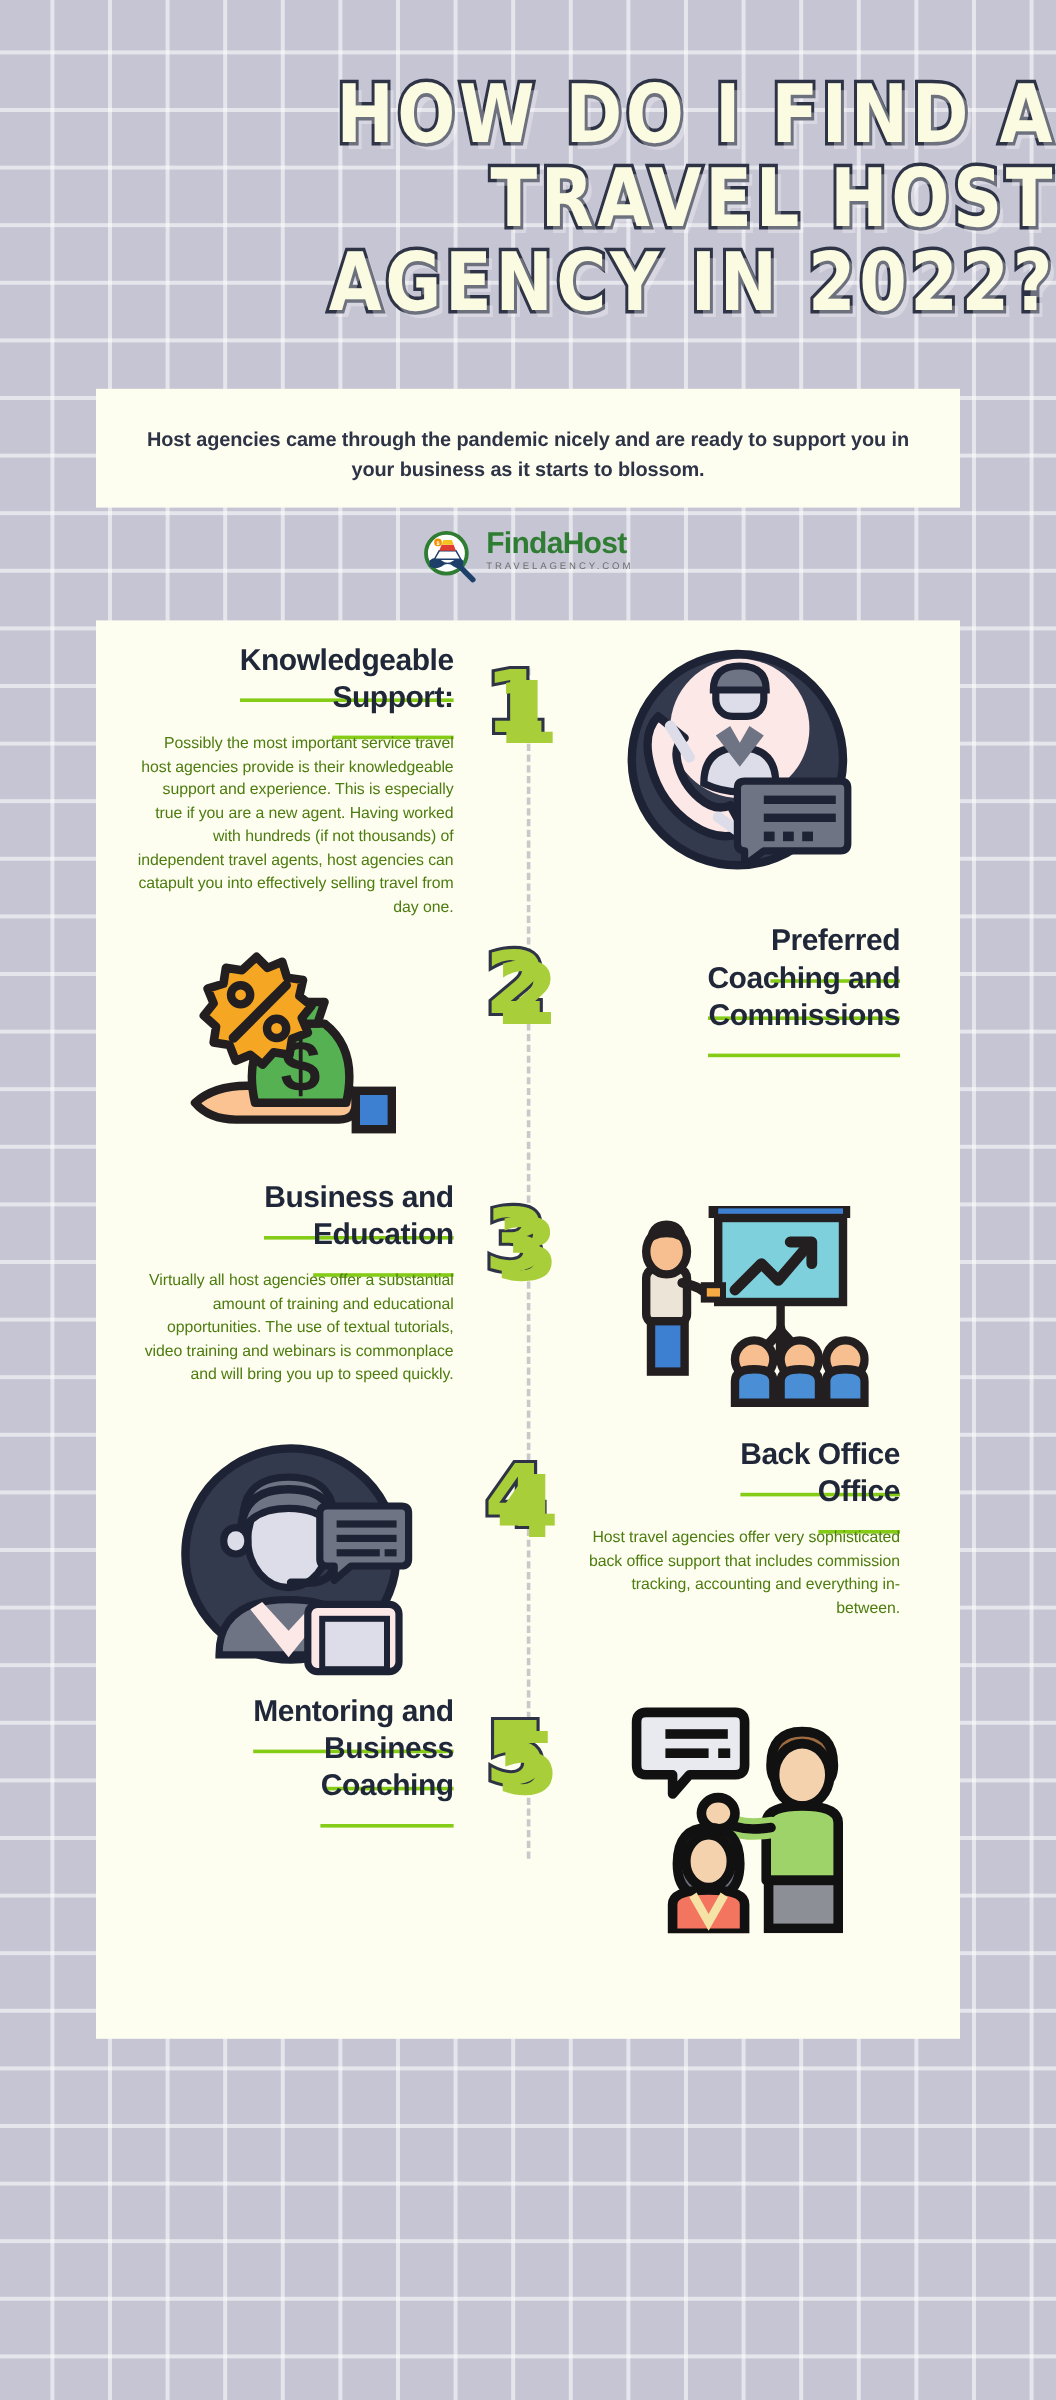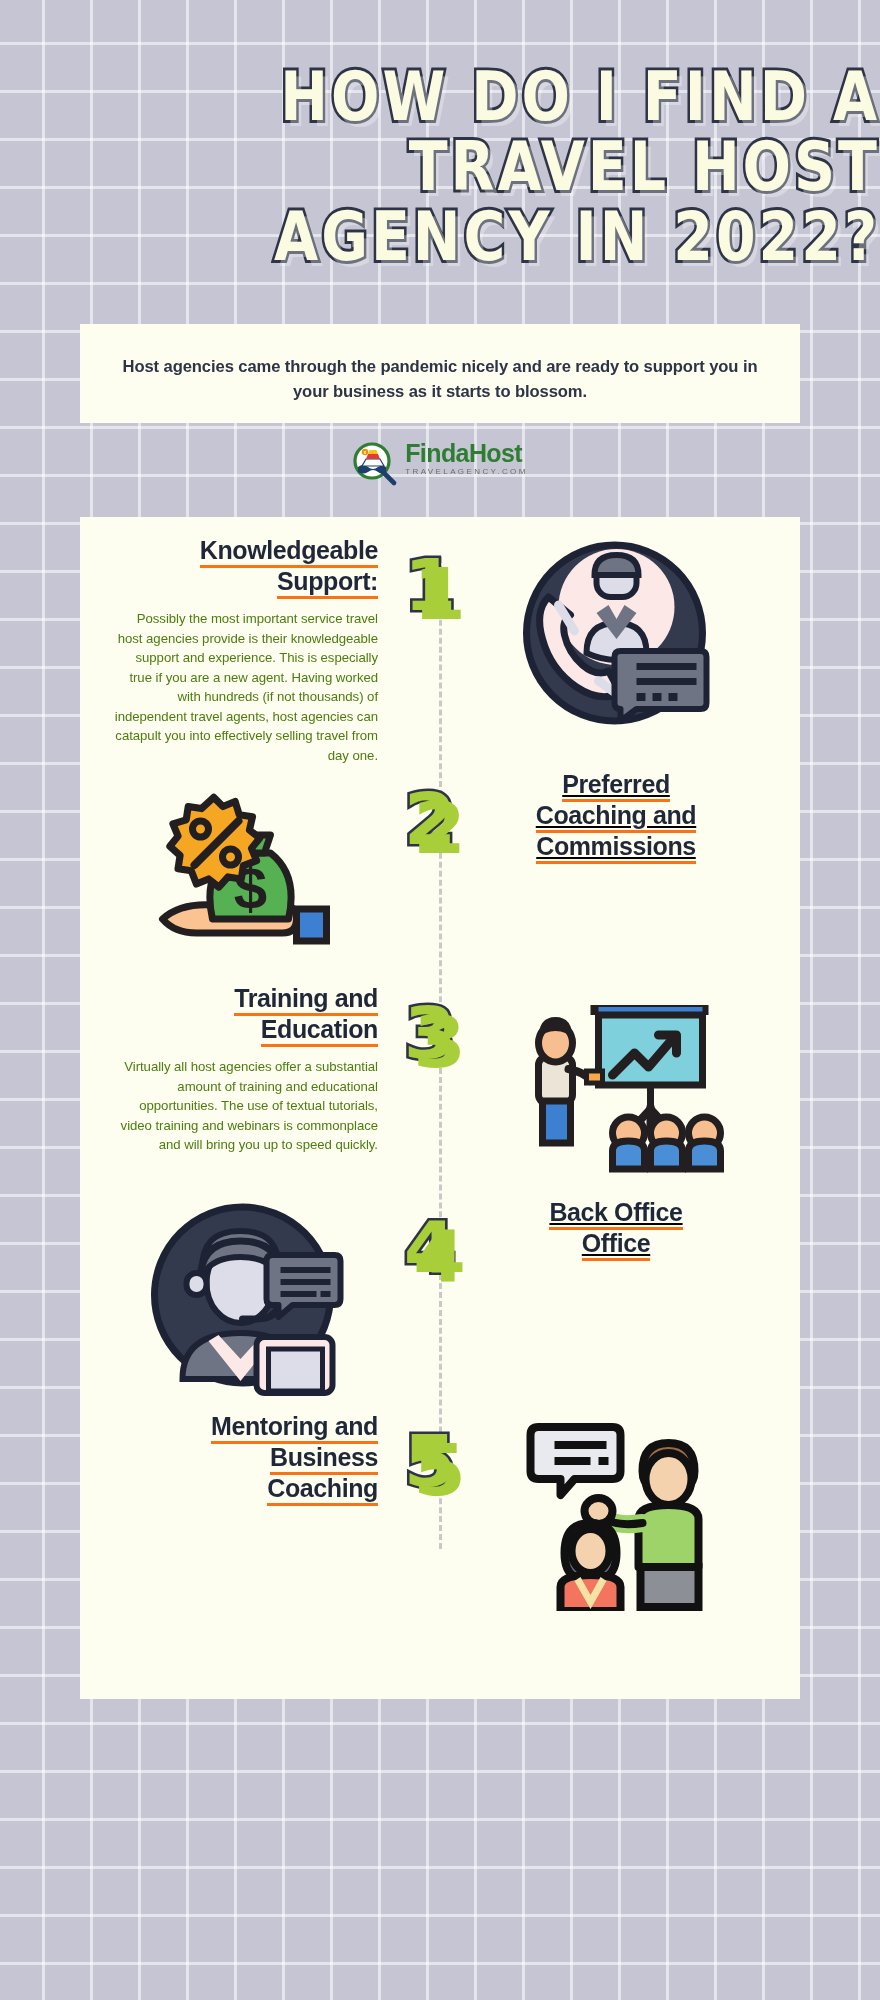--- a/index.html
+++ b/index.html
@@ -119,34 +119,34 @@
     padding: 0 30px;
     min-height: 210px;
     margin-bottom: 4px;
   }
 
   .col-text { width: 268px; flex: 0 0 268px; }
   .col-num  { width: 104px; flex: 0 0 104px; display: flex; justify-content: center; padding-top: 14px; }
   .col-img  { width: 268px; flex: 0 0 268px; display: flex; justify-content: center; align-items: flex-start; }
 
   .text-right { text-align: right; }
-  .text-left  { text-align: center; text-decoration: underline; }
+  .text-left  { text-align: right; }
 
   h2.sec-title {
     font-size: 25px;
     line-height: 31px;
     font-weight: bold;
     color: #1f2738;
     letter-spacing: -0.4px;
     margin-bottom: 12px;
   }
   h2.sec-title span.u {
-    border-bottom: 3px solid #f97316;
+    border-bottom: 3px solid #84cc16;
     display: inline;
-    padding-bottom: 1px;
+    padding-bottom: 18px;
   }
 
   p.sec-body {
     font-size: 13.2px;
     line-height: 19.5px;
     color: #4d7c0f;
     letter-spacing: -0.05px;
   }
 
   
@@ -271,21 +271,21 @@
         <span class="u">Preferred</span><br>
         <span class="u">Coaching and</span><br>
         <span class="u">Commissions</span>
       </h2>
     </div>
   </div>
 
   <div class="row">
     <div class="col-text text-right">
       <h2 class="sec-title">
-        <span class="u">Training and</span><br>
+        <span class="u">Business and</span><br>
         <span class="u">Education</span>
       </h2>
       <p class="sec-body">Virtually all host agencies offer a substantial amount of training and educational opportunities. The use of textual tutorials, video training and webinars is commonplace and will bring you up to speed quickly.</p>
     </div>
     <div class="col-num">
       <span class="num green-fill">3</span>
     </div>
     <div class="col-img">
       <span class="illus">
         <svg viewBox="0 0 200 200" width="215" height="200">
@@ -350,20 +350,21 @@
       </span>
     </div>
     <div class="col-num">
       <span class="num green-fill">4</span>
     </div>
     <div class="col-text text-left">
       <h2 class="sec-title">
         <span class="u">Back Office</span><br>
         <span class="u">Office</span>
       </h2>
+      <p class="sec-body">Host travel agencies offer very sophisticated back office support that includes commission tracking, accounting and everything in-between.</p>
     </div>
   </div>
 
   <div class="row">
     <div class="col-text text-right">
       <h2 class="sec-title">
         <span class="u">Mentoring and</span><br>
         <span class="u">Business</span><br>
         <span class="u">Coaching</span>
       </h2>

